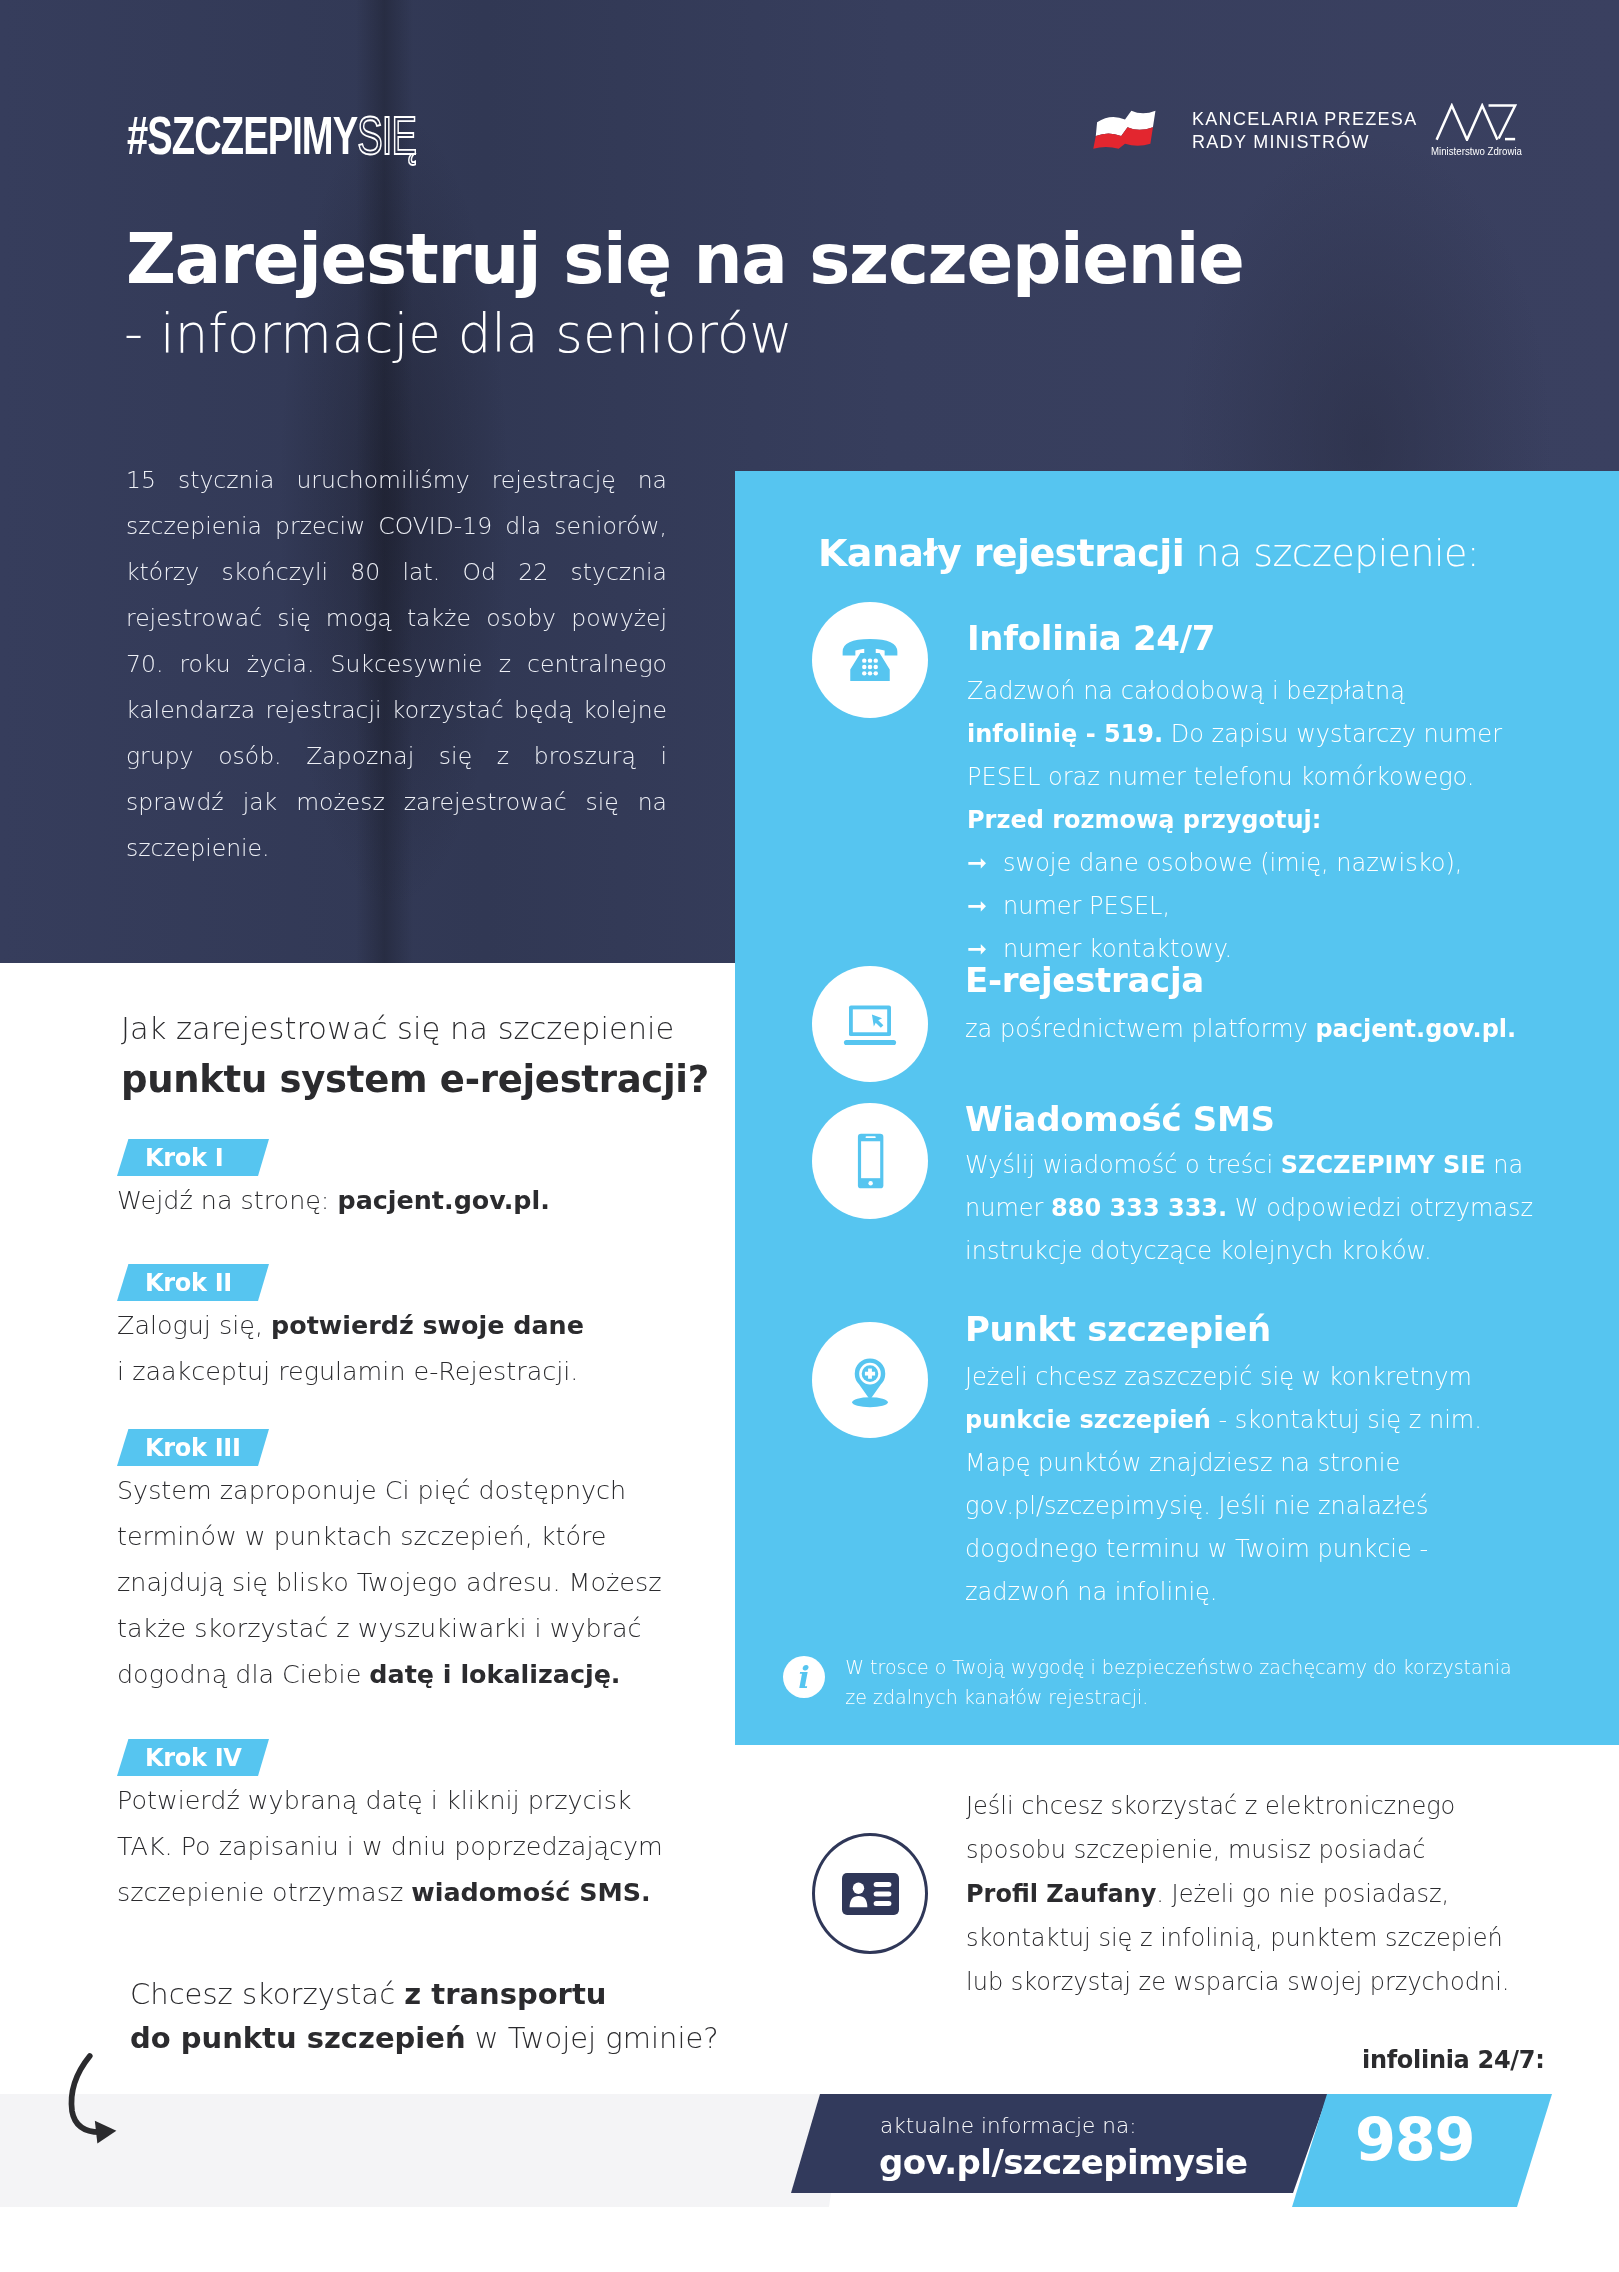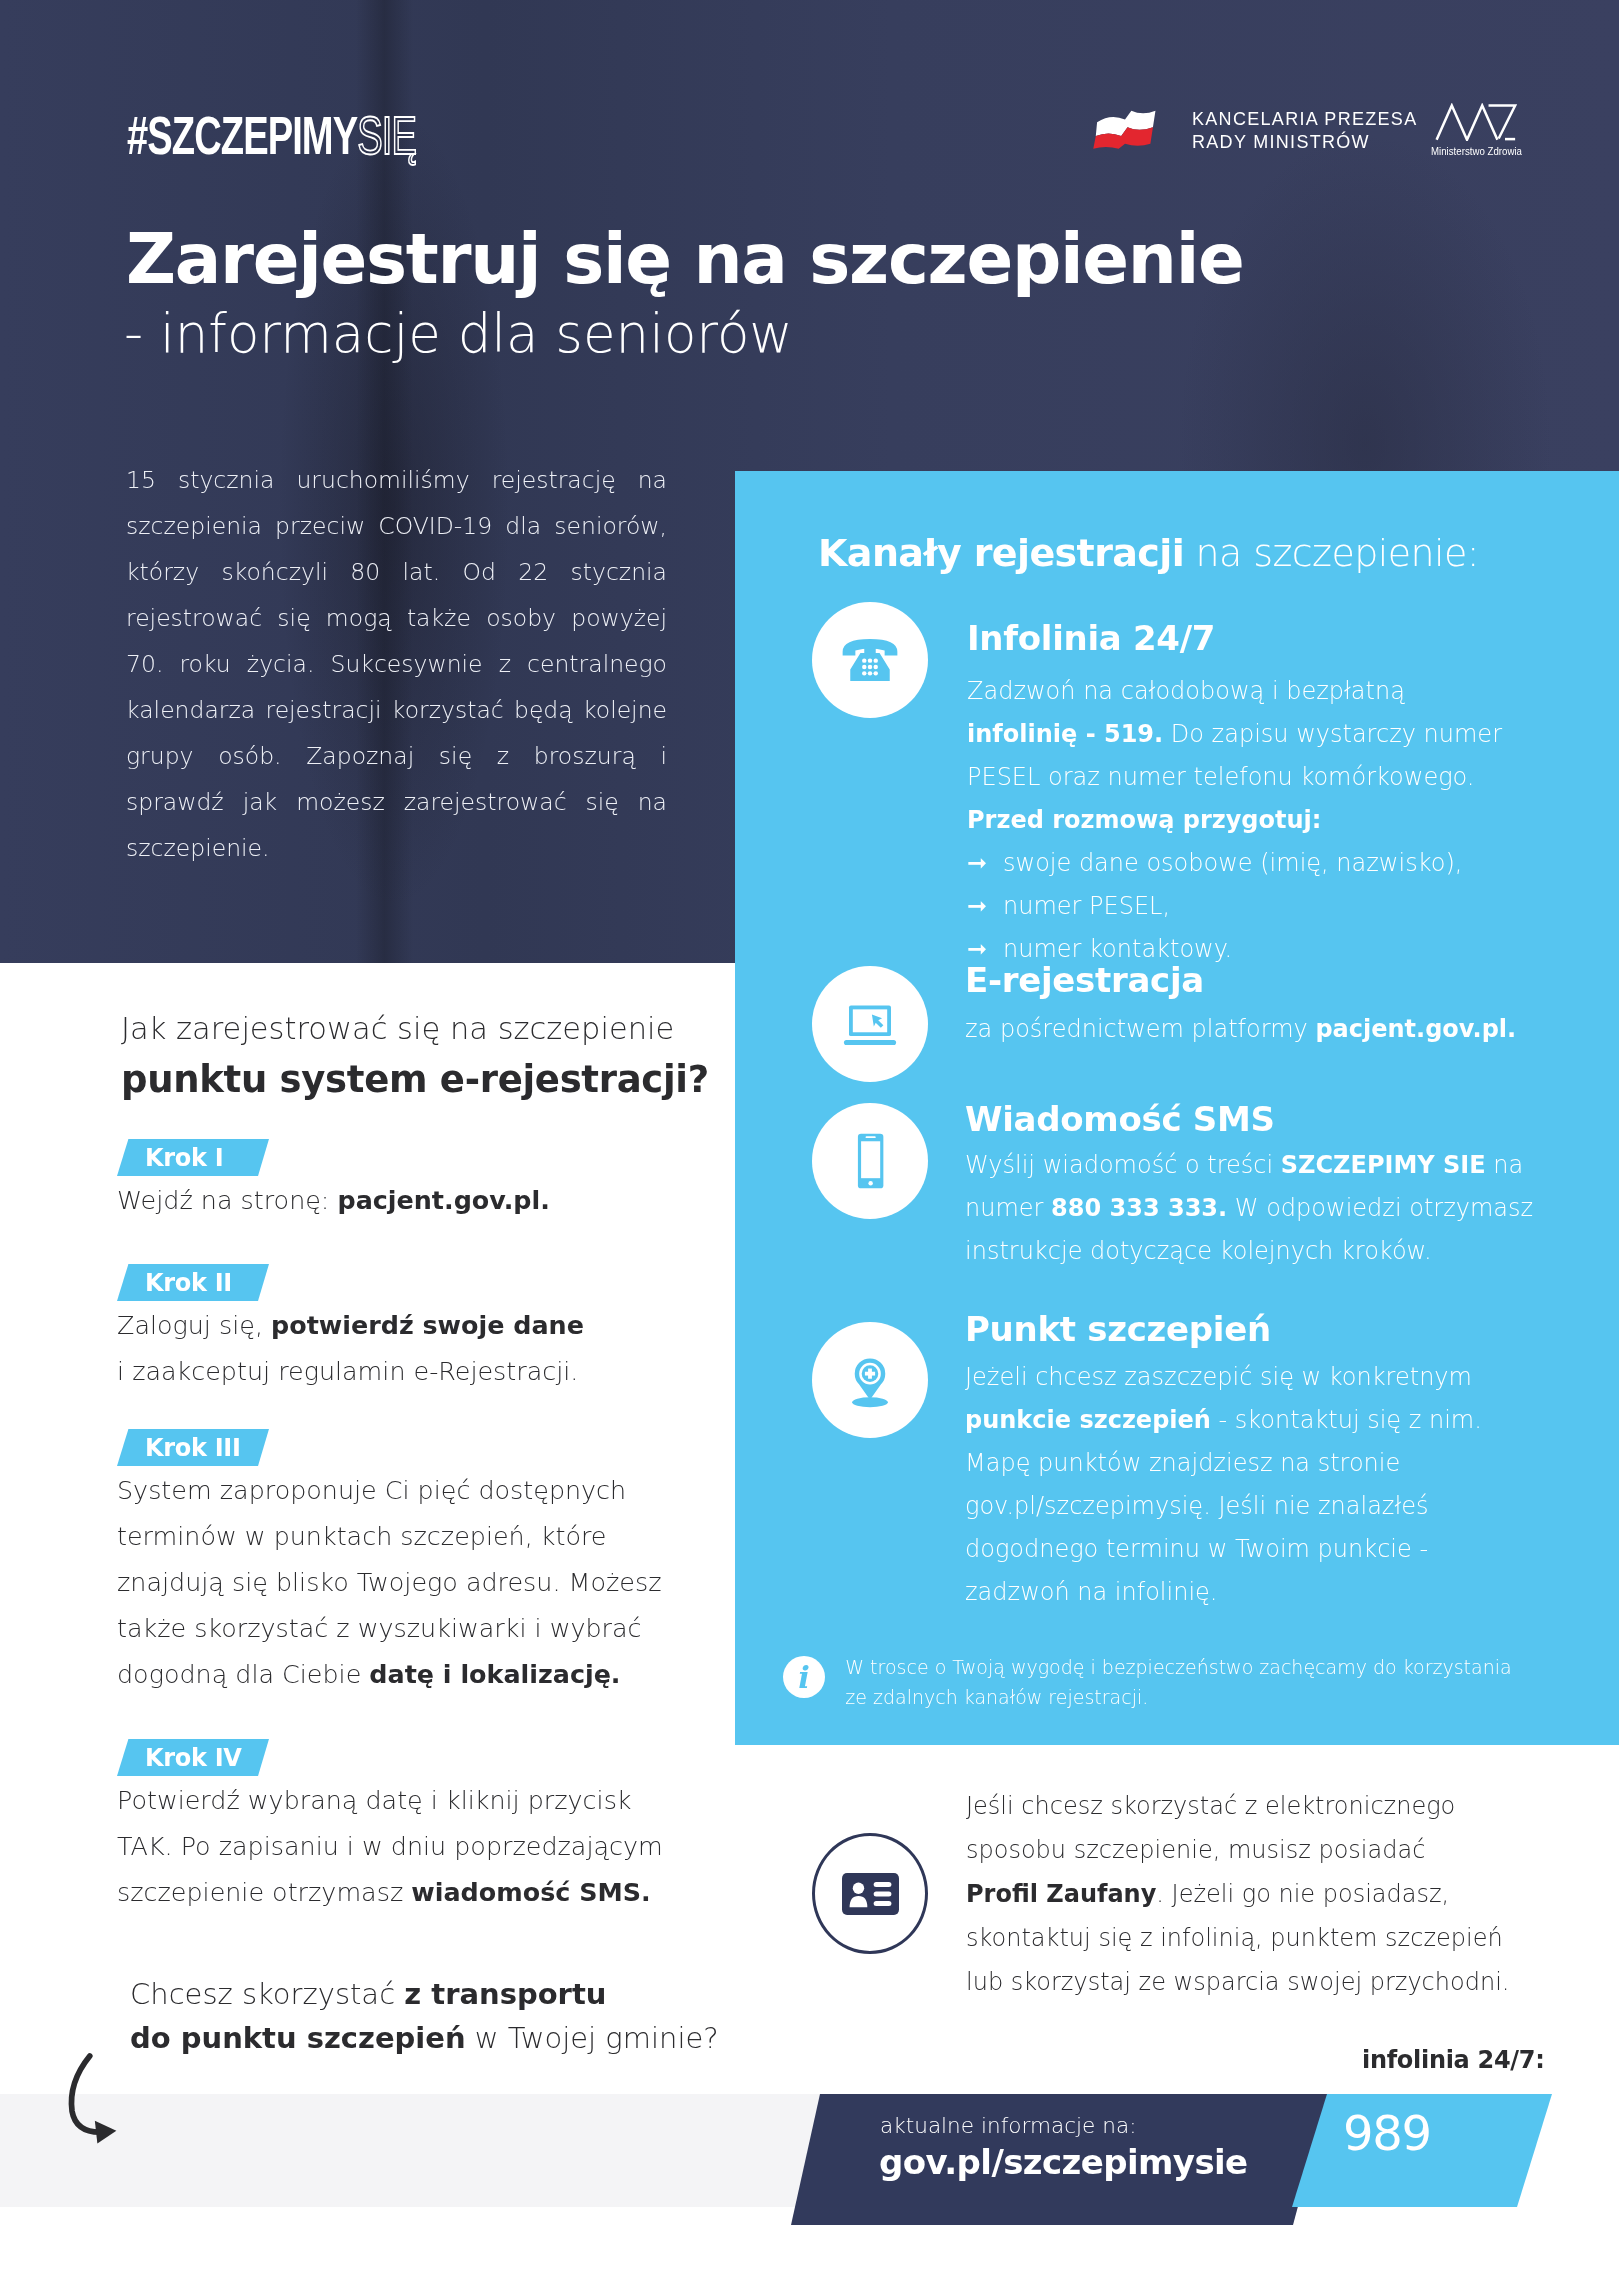--- a/index.html
+++ b/index.html
@@ -104,27 +104,27 @@
   .pz-text b { font-weight: 700; }
 
   
   .transport { position: absolute; left: 130px; top: 1972px; font-size: 29px; line-height: 44px; color: #2b2b2e; font-weight: 300; }
   .transport b { font-weight: 700; }
   .curve-arrow { position: absolute; left: 63px; top: 2051px; width: 89px; height: 95px; }
 
   
   .footer-strip { position: absolute; left: 0; top: 2094px; width: 845px; height: 113px; background: #f4f4f6;
     clip-path: polygon(0 0, 845px 0, 829px 100%, 0 100%); }
-  .footer-dark { position: absolute; left: 791px; top: 2094px; width: 537px; height: 131px; background: #323a5c;
+  .footer-dark { position: absolute; left: 791px; top: 2094px; width: 537px; height: 99px; background: #323a5c;
     clip-path: polygon(29px 0, 537px 0, 502px 100%, 0 100%); }
   .footer-dark .lbl { position: absolute; left: 89px; top: 19px; color: #ffffff; font-size: 21.6px; font-weight: 300; white-space: nowrap; }
   .footer-dark .url { position: absolute; left: 88px; top: 48px; color: #ffffff; font-size: 34px; font-weight: 700; white-space: nowrap; letter-spacing: -0.6px; }
   .footer-blue { position: absolute; left: 1292px; top: 2094px; width: 260px; height: 113px; background: #56c5f0;
     clip-path: polygon(35px 0, 260px 0, 225px 100%, 0 100%); }
-  .footer-blue .num { position: absolute; left: 51px; top: 11.4px; color: #ffffff; font-size: 48px; font-weight: 400; letter-spacing: -1.3px; line-height: 1.2; }
+  .footer-blue .num { position: absolute; left: 63px; top: 11.4px; color: #ffffff; font-size: 59px; font-weight: 700; letter-spacing: -1.3px; line-height: 1.2; }
   .infolinia-label { position: absolute; left: 1362px; top: 2046px; font-size: 24px; font-weight: 700; color: #2b2b2e; white-space: nowrap; letter-spacing: -0.3px; }
 </style>
 </head>
 <body>
 
 <div class="hero">
   <div class="hero-stripe"></div>
 
   <div class="hashtag">
     <span>#SZCZEPIMY</span><span class="outline">SIĘ</span>

